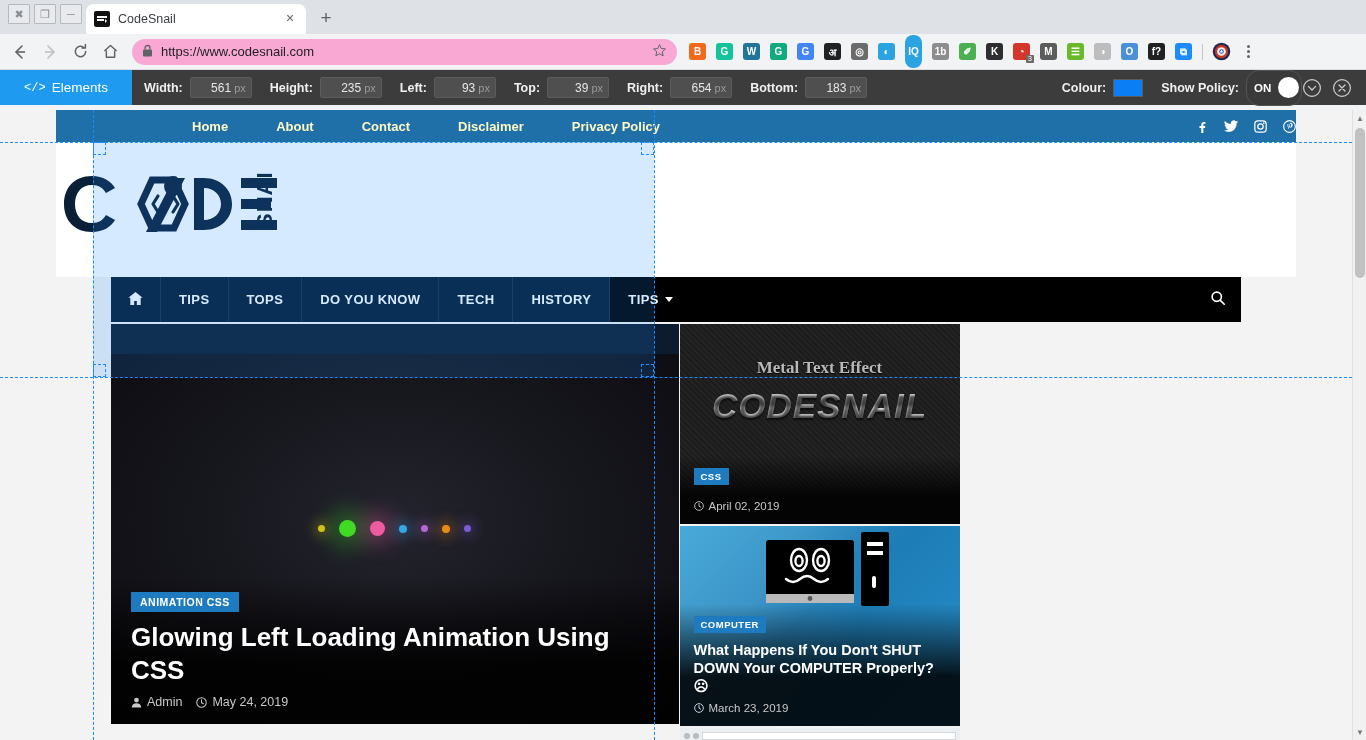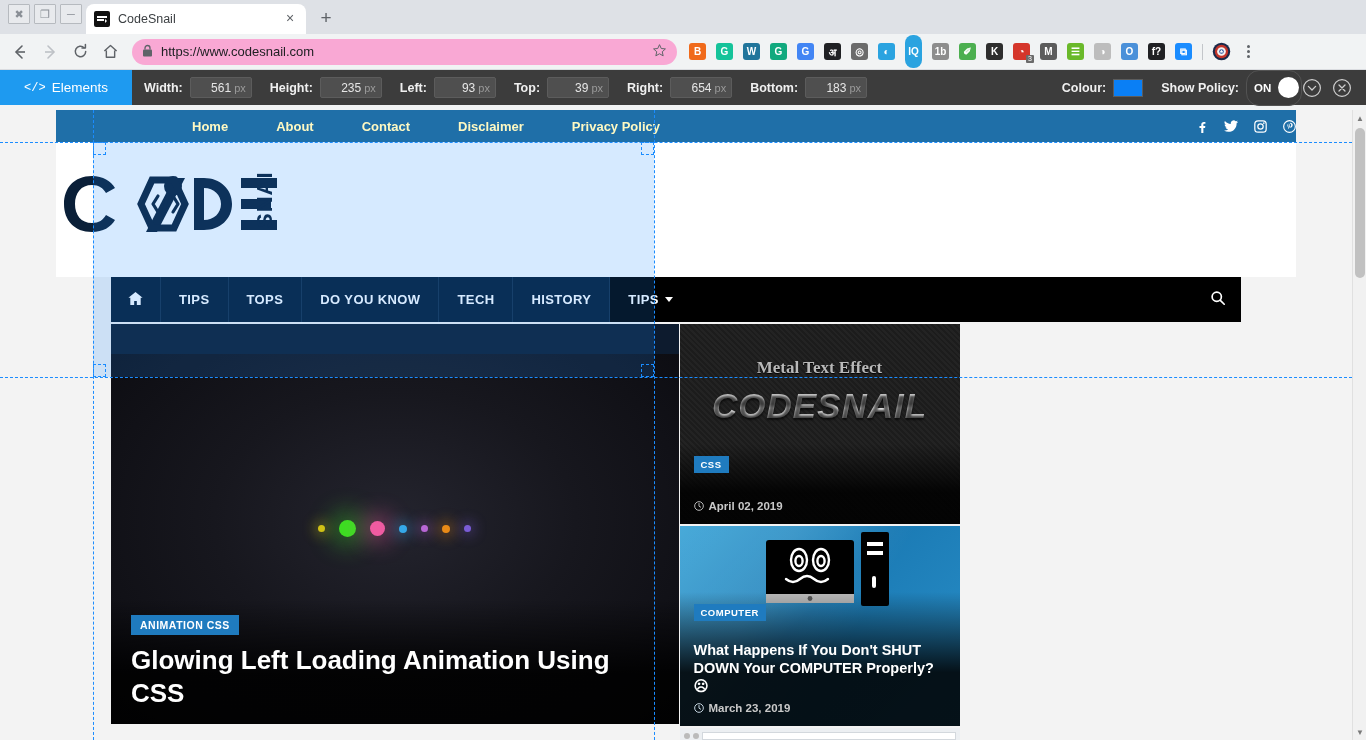--- a/index.html
+++ b/index.html
@@ -151,38 +151,38 @@
   .card .overlay {
     position: absolute; left: 0; right: 0; bottom: 0; padding: 16px 20px 14px 20px;
     background: linear-gradient(to top, rgba(0,0,0,.88) 40%, rgba(0,0,0,0));
   }
   .badge {
     display: inline-block; background: #1f7bbf; color: #fff; font-size: 10.5px;
     font-weight: bold; padding: 4px 9px; letter-spacing: .5px; margin-bottom: 9px;
   }
   .card h3 { color: #fff; font-weight: bold; line-height: 1.25; }
   .meta { display: flex; gap: 14px; align-items: center; margin-top: 9px;
-    color: #c9c9c9; font-size: 12.5px; font-weight: bold; }
+    color: #c9c9c9; font-size: 12.5px; }
   .meta span { display: flex; align-items: center; gap: 5px; }
 
   
   .feature { height: 400px; background: #13131a; }
   .feature .strip { height: 30px; background: #0d1b2e; }
   .feature .stage { position:absolute; inset: 30px 0 0 0; background:
     radial-gradient(ellipse at 50% 45%, #24242e 0%, #17171e 45%, #0b0b10 100%); }
   .dots { position: absolute; left: 0; right: 0; top: 166px; display: flex;
     align-items: center; justify-content: center; gap: 14px; }
   .dot { border-radius: 50%; }
   .feature h3 { font-size: 26px; }
   .feature .overlay { padding-bottom: 15px; }
 
   
   .sm { width: 280px; height: 200px; }
   .sm h3 { font-size: 14.5px; }
-  .sm .badge { font-size: 9.5px; padding: 3px 7px; margin-bottom: 20px; }
+  .sm .badge { font-size: 9.5px; padding: 3px 7px; margin-bottom: 8px; }
   .sm .meta { font-size: 11.5px; margin-top: 7px; }
   .sm .overlay { padding: 10px 14px 12px 14px; }
 
   
   .bg-metal { position:absolute; inset:0; background:
       repeating-linear-gradient(45deg, #232323 0 2px, #1c1c1c 2px 4px); }
   .metal-title { position:absolute; top:34px; left:0; right:0; text-align:center;
     font-family: "Liberation Serif", serif; font-size: 17px; font-weight: bold;
     color: #b9b9b9; text-shadow: 0 1px 1px #000; }
   .metal-word { position:absolute; top:62px; left:0; right:0; text-align:center;
@@ -538,20 +538,36 @@
                   <span class="dot" style="width: 8px; height: 8px; background: rgb(53, 168, 232); box-shadow: rgba(53, 168, 232, 0.4) 0px 0px 14px 4px;"></span>
                   <span class="dot" style="width: 7px; height: 7px; background: rgb(185, 103, 214); box-shadow: rgba(185, 103, 214, 0.4) 0px 0px 13px 3.5px;"></span>
                   <span class="dot" style="width: 8px; height: 8px; background: rgb(232, 138, 23); box-shadow: rgba(232, 138, 23, 0.4) 0px 0px 14px 4px;"></span>
                   <span class="dot" style="width: 7px; height: 7px; background: rgb(122, 92, 214); box-shadow: rgba(122, 92, 214, 0.4) 0px 0px 13px 3.5px;"></span>
                 </div>
 
             </div>
             <div class="overlay">
               <div class="badge">ANIMATION CSS</div>
               <h3>Glowing Left Loading Animation Using CSS</h3>
+              <div class="meta">
+                <span>
+                  <svg width="11" height="11" viewBox="0 0 12 12" fill="#c9c9c9">
+                      <circle cx="6" cy="3.4" r="2.6"></circle>
+                      <path d="M.8 11.5c0-3 2.3-4.6 5.2-4.6s5.2 1.6 5.2 4.6z"></path>
+                    </svg>
+                  <i style="font-style:normal">Admin</i>
+                </span>
+                <span>
+                  <svg width="11" height="11" viewBox="0 0 12 12">
+                      <circle cx="6" cy="6" r="5.2" stroke="#c9c9c9" stroke-width="1.1" fill="none"></circle>
+                      <path d="M6 3v3.2l2 1.2" stroke="#c9c9c9" stroke-width="1.1" fill="none" stroke-linecap="round"></path>
+                    </svg>
+                  <i style="font-style:normal">May 24, 2019</i>
+                </span>
+              </div>
             </div>
           </div>
         </div>
 
         <div class="col-right">
 
           <div class="card sm">
             <div class="bg-metal"></div>
             <div class="metal-title">Metal Text Effect</div>
             <div class="metal-word">CODESNAIL</div>

